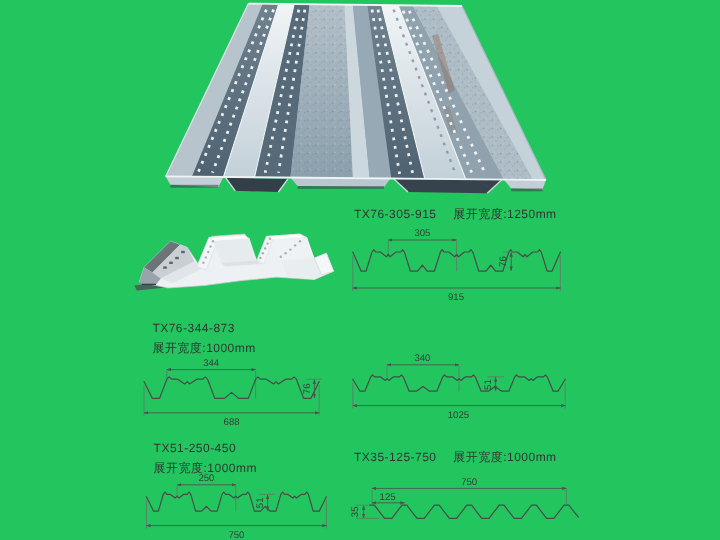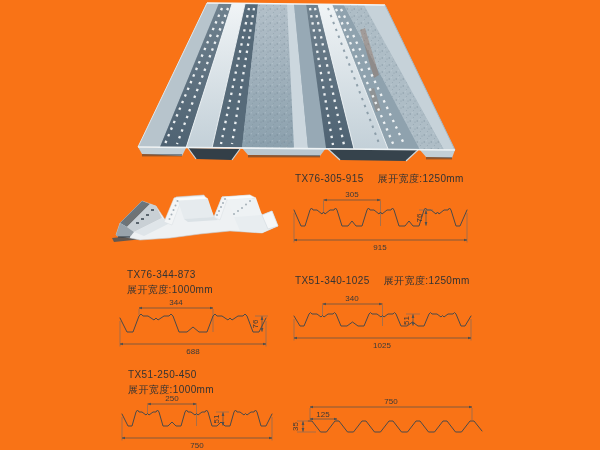--- a/index.html
+++ b/index.html
@@ -1,16 +1,16 @@
 <!DOCTYPE html>
 <html><head>
 <meta charset="utf-8">
 <style>
   html,body{margin:0;padding:0;background:#ffffff;}
-  .stage{position:relative;width:600px;height:450px;background:#f97316;overflow:hidden;
+  .stage{position:relative;width:600px;height:450px;background:#22c55e;overflow:hidden;
          font-family:"Liberation Sans",sans-serif;}
   .abs{position:absolute;}
   .dg-title{position:absolute;font-size:10px;color:#333;letter-spacing:.4px;white-space:nowrap;
             font-weight:500;}
   .dg-title .gap{margin-left:14px;}
   .dg-title .line2{display:block;margin-top:3px;}
   svg text.dlab{font-family:"Liberation Sans",sans-serif;font-size:8px;fill:#3a3a3a;text-anchor:middle;}
   svg .pl{fill:none;stroke:#4a4a4a;stroke-width:1;stroke-linejoin:round;stroke-linecap:round;}
   svg .dim{stroke:#4f4f4f;stroke-width:.7;fill:none;}
   svg .ext{stroke:#6d6d6d;stroke-width:.6;fill:none;}
@@ -191,23 +191,20 @@
     <path class="pl" d="M4,22 L11,36 L17,36 L23,20 L25,18 L27,20 L32,20 L38,24 L40,22 L42,24 L48,20 L53,20 L55,18 L57,20 L63,36 L71,36 L77,31 L83,36 L91,36 L97,20 L99,18 L101,20 L106,20 L112,24 L114,22 L116,24 L122,20 L127,20 L129,18 L131,20 L137,36 L143,36 L150,22"></path>
     <line class="ext" x1="139" y1="20" x2="152" y2="20"></line>
     <line class="dim" x1="146" y1="20.5" x2="146" y2="35.5" marker-start="url(#arr2)" marker-end="url(#arr2)"></line>
     <text class="dlab" x="142" y="28" transform="rotate(-90 142 28)">76</text>
     <line class="ext" x1="4" y1="25" x2="4" y2="50.5"></line>
     <line class="ext" x1="150" y1="25" x2="150" y2="50.5"></line>
     <line class="dim" x1="4" y1="48" x2="150" y2="48" marker-start="url(#arr2)" marker-end="url(#arr2)"></line>
     <text class="dlab" x="77" y="58">688</text>
   </svg>
 
-  <div class="dg-title" style="left:295px;top:274px">
-    <span>TX51-340-1025</span><span class="gap">展开宽度:1250mm</span>
-  </div>
   <svg class="abs" style="left:290px;top:292px;width:198px;height:58px" viewBox="0 0 198 58">
     <defs>
       <marker id="arr3" viewBox="0 0 10 10" refX="9" refY="5" markerWidth="5.5" markerHeight="5.5" orient="auto-start-reverse">
         <path d="M10,5 L0,1.5 L0,8.5 Z" fill="#4f4f4f"></path>
       </marker>
     </defs>
     <text class="dlab" x="62" y="9">340</text>
     <line class="dim" x1="32.5" y1="12" x2="92.5" y2="12" marker-start="url(#arr3)" marker-end="url(#arr3)"></line>
     <line class="ext" x1="32.5" y1="13" x2="32.5" y2="24"></line>
     <line class="ext" x1="92.5" y1="13" x2="92.5" y2="34"></line>
@@ -238,20 +235,23 @@
     <path class="pl" d="M4,22 L10,34 L14,34 L18,20 L19.5,18 L21,20 L24,20 L28,23 L29.5,21.5 L31,23 L35,20 L38,20 L39.5,18 L41,20 L45,34 L50,34 L54,30 L58,34 L63,34 L67,20 L68.5,18 L70,20 L73,20 L77,23 L78.5,21.5 L80,23 L84,20 L87,20 L88.5,18 L90,20 L94,34 L99,34 L103,30 L107,34 L112,34 L116,20 L117.5,18 L119,20 L122,20 L126,23 L127.5,21.5 L129,23 L133,20 L136,20 L137.5,18 L139,20 L143,34 L148,34 L154,22"></path>
     <line class="ext" x1="98" y1="20" x2="111" y2="20"></line>
     <line class="dim" x1="105" y1="20.5" x2="105" y2="33.5" marker-start="url(#arr4)" marker-end="url(#arr4)"></line>
     <text class="dlab" x="101" y="27" transform="rotate(-90 101 27)">51</text>
     <line class="ext" x1="4" y1="25" x2="4" y2="48.5"></line>
     <line class="ext" x1="154" y1="25" x2="154" y2="48.5"></line>
     <line class="dim" x1="4" y1="46" x2="154" y2="46" marker-start="url(#arr4)" marker-end="url(#arr4)"></line>
     <text class="dlab" x="79" y="56">750</text>
   </svg>
 
+  <div class="dg-title" style="left:295px;top:374px">
+    <span>TX35-125-750</span><span class="gap">展开宽度:1000mm</span>
+  </div>
   <svg class="abs" style="left:292px;top:394px;width:196px;height:46px" viewBox="0 0 196 46">
     <defs>
       <marker id="arr5" viewBox="0 0 10 10" refX="9" refY="5" markerWidth="5.5" markerHeight="5.5" orient="auto-start-reverse">
         <path d="M10,5 L0,1.5 L0,8.5 Z" fill="#4f4f4f"></path>
       </marker>
     </defs>
     <text class="dlab" x="99" y="10">750</text>
     <line class="dim" x1="18" y1="13" x2="180" y2="13" marker-start="url(#arr5)" marker-end="url(#arr5)"></line>
     <line class="ext" x1="18" y1="14" x2="18" y2="26"></line>
     <line class="ext" x1="180" y1="14" x2="180" y2="26"></line>

